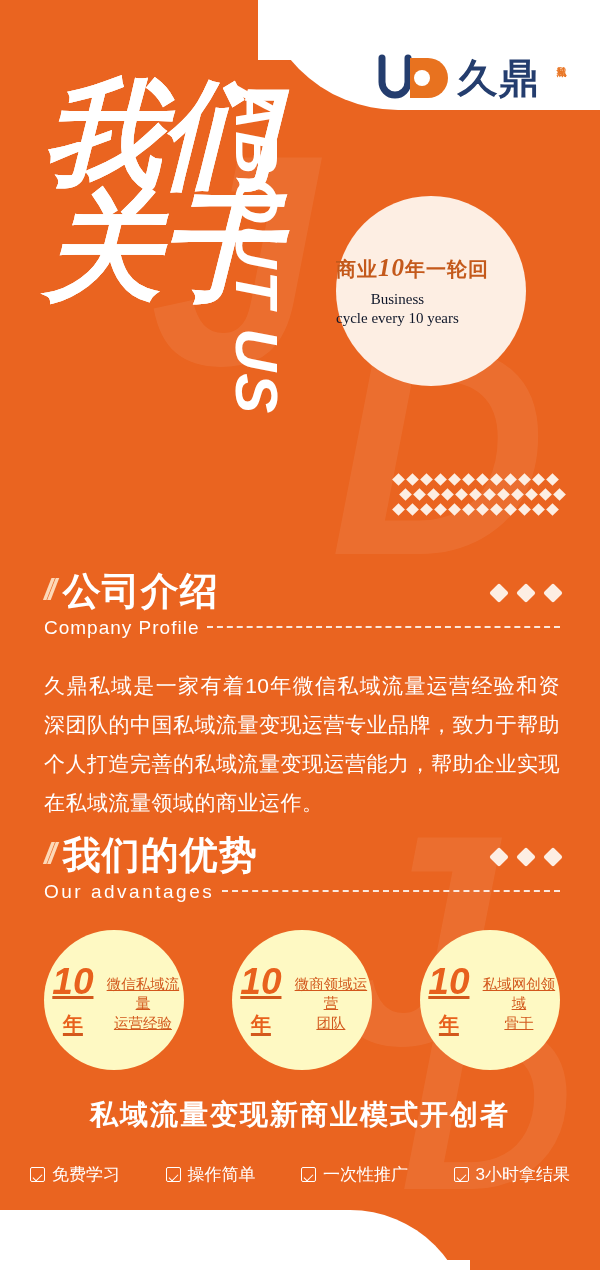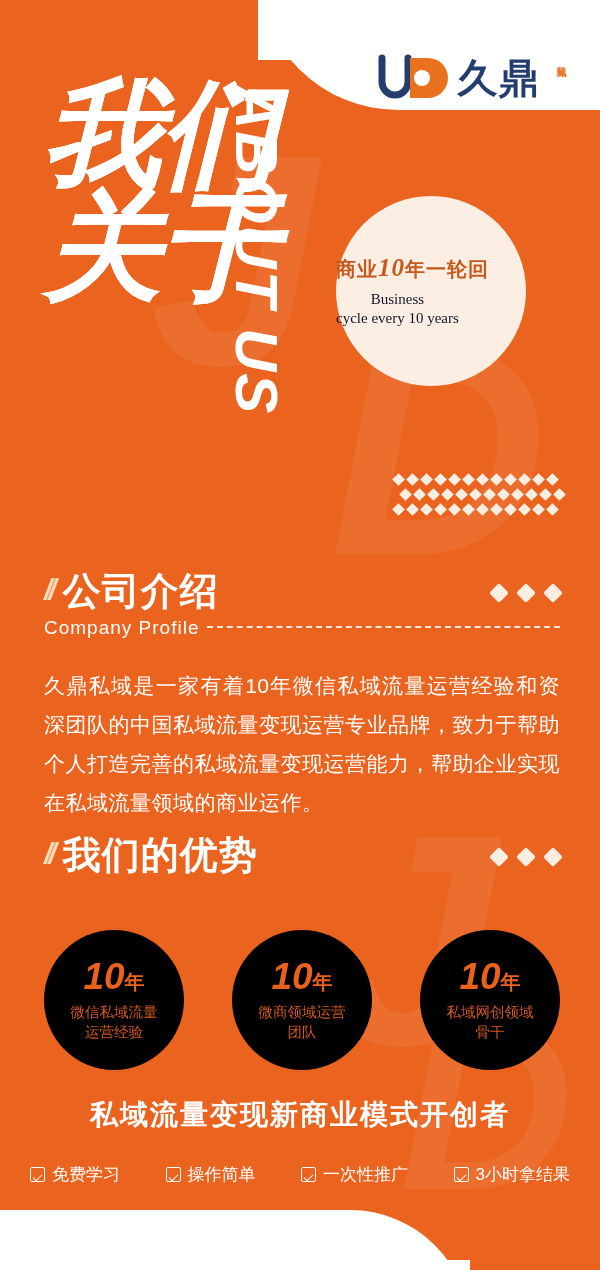--- a/index.html
+++ b/index.html
@@ -231,27 +231,28 @@
   .adv-row {
     position: absolute;
     left: 44px; top: 930px;
     width: 516px;
     display: flex;
     justify-content: space-between;
   }
   .adv-circle {
     width: 140px; height: 140px;
     border-radius: 50%;
-    background: #000000;
-    display: flex;
-    flex-direction: column;
+    background: #fef9c3;
+    display: flex;
+    flex-direction: row;
     align-items: center;
     justify-content: center;
     text-align: center;
     color: #d2581c;
+    text-decoration: underline;
   }
   .adv-num {
     font-size: 37px;
     font-weight: 700;
     font-style: italic;
     line-height: 1;
     color: #e8611d;
   }
   .adv-num small { font-size: 20px; font-style: normal; }
   .adv-desc {
@@ -428,20 +429,24 @@
   <div class="section" style="top:836px;">
     <div class="sec-head">
       <span class="sec-slash">//</span>
       <span class="sec-cn">我们的优势</span>
       <span class="diamonds" style="top:14px;">
           <i></i>
           <i></i>
           <i></i>
         </span>
     </div>
+    <div class="sec-en-row">
+      <span class="sec-en spaced">Our advantages</span>
+      <span class="dash-line"></span>
+    </div>
   </div>
 
   <div class="adv-row">
     <div class="adv-circle">
       <div class="adv-num"><span>10</span><small>年</small></div>
       <div class="adv-desc">
         <div>微信私域流量</div>
         <div>运营经验</div>
       </div>
     </div>

